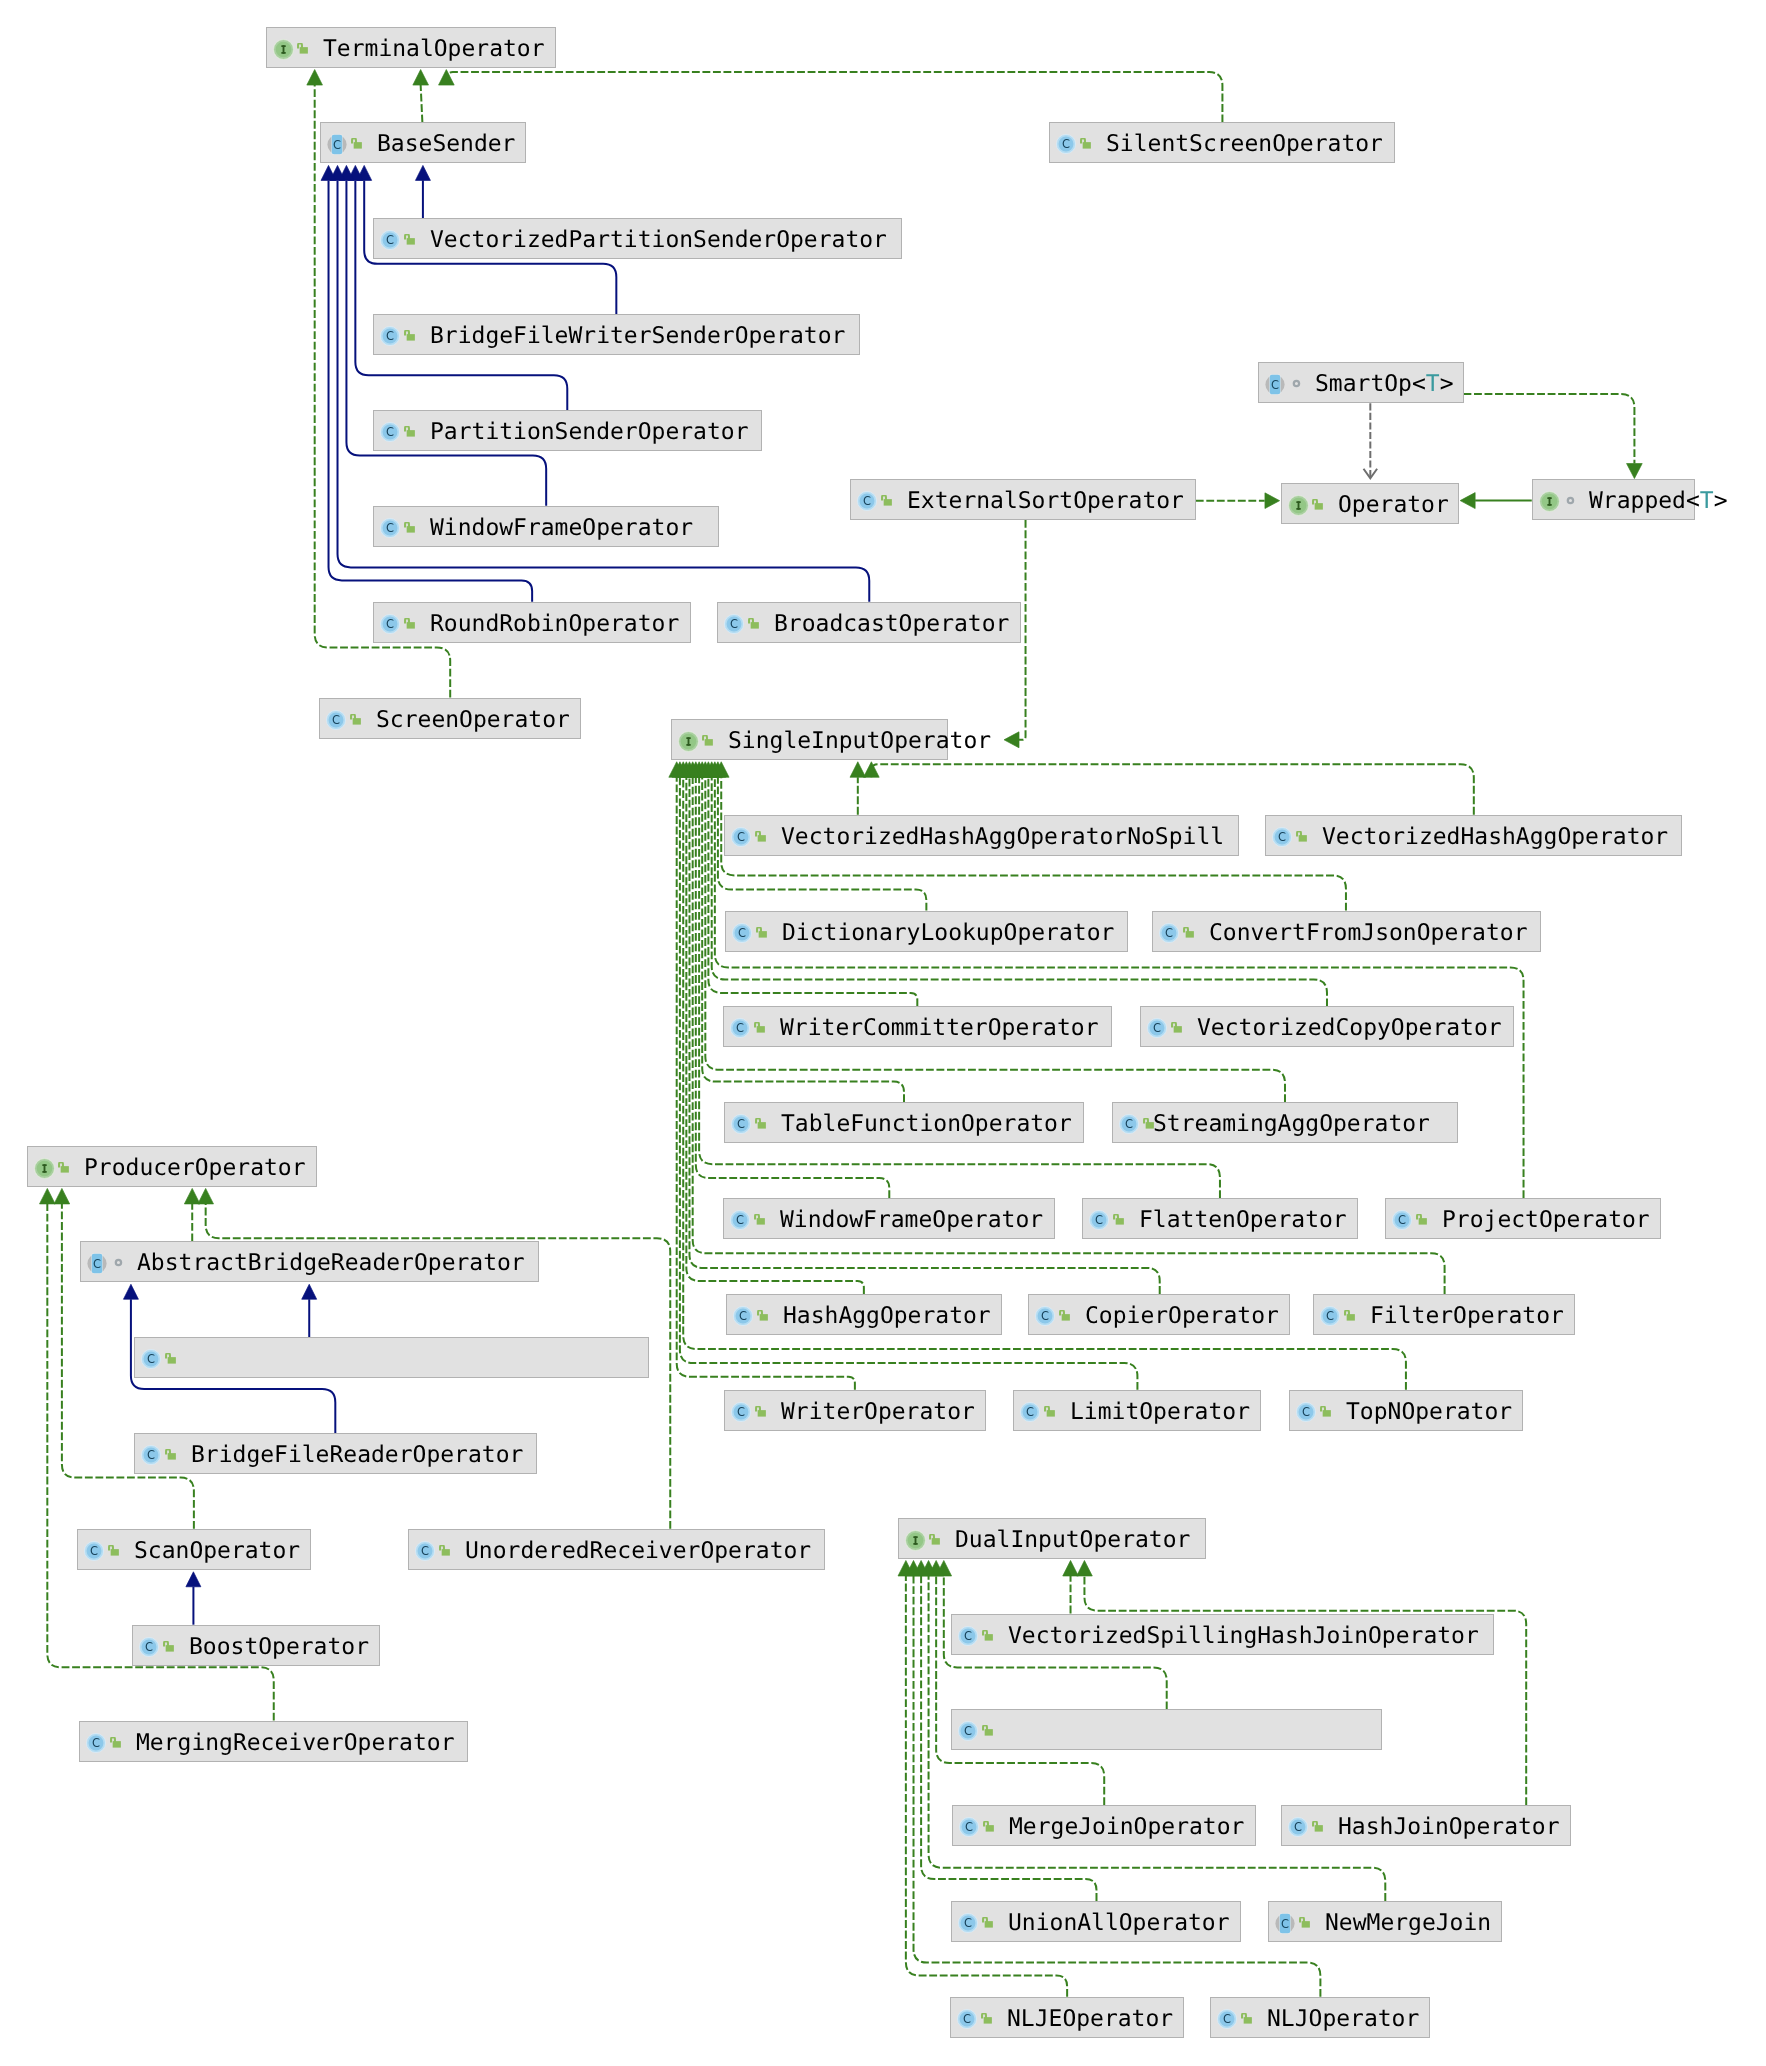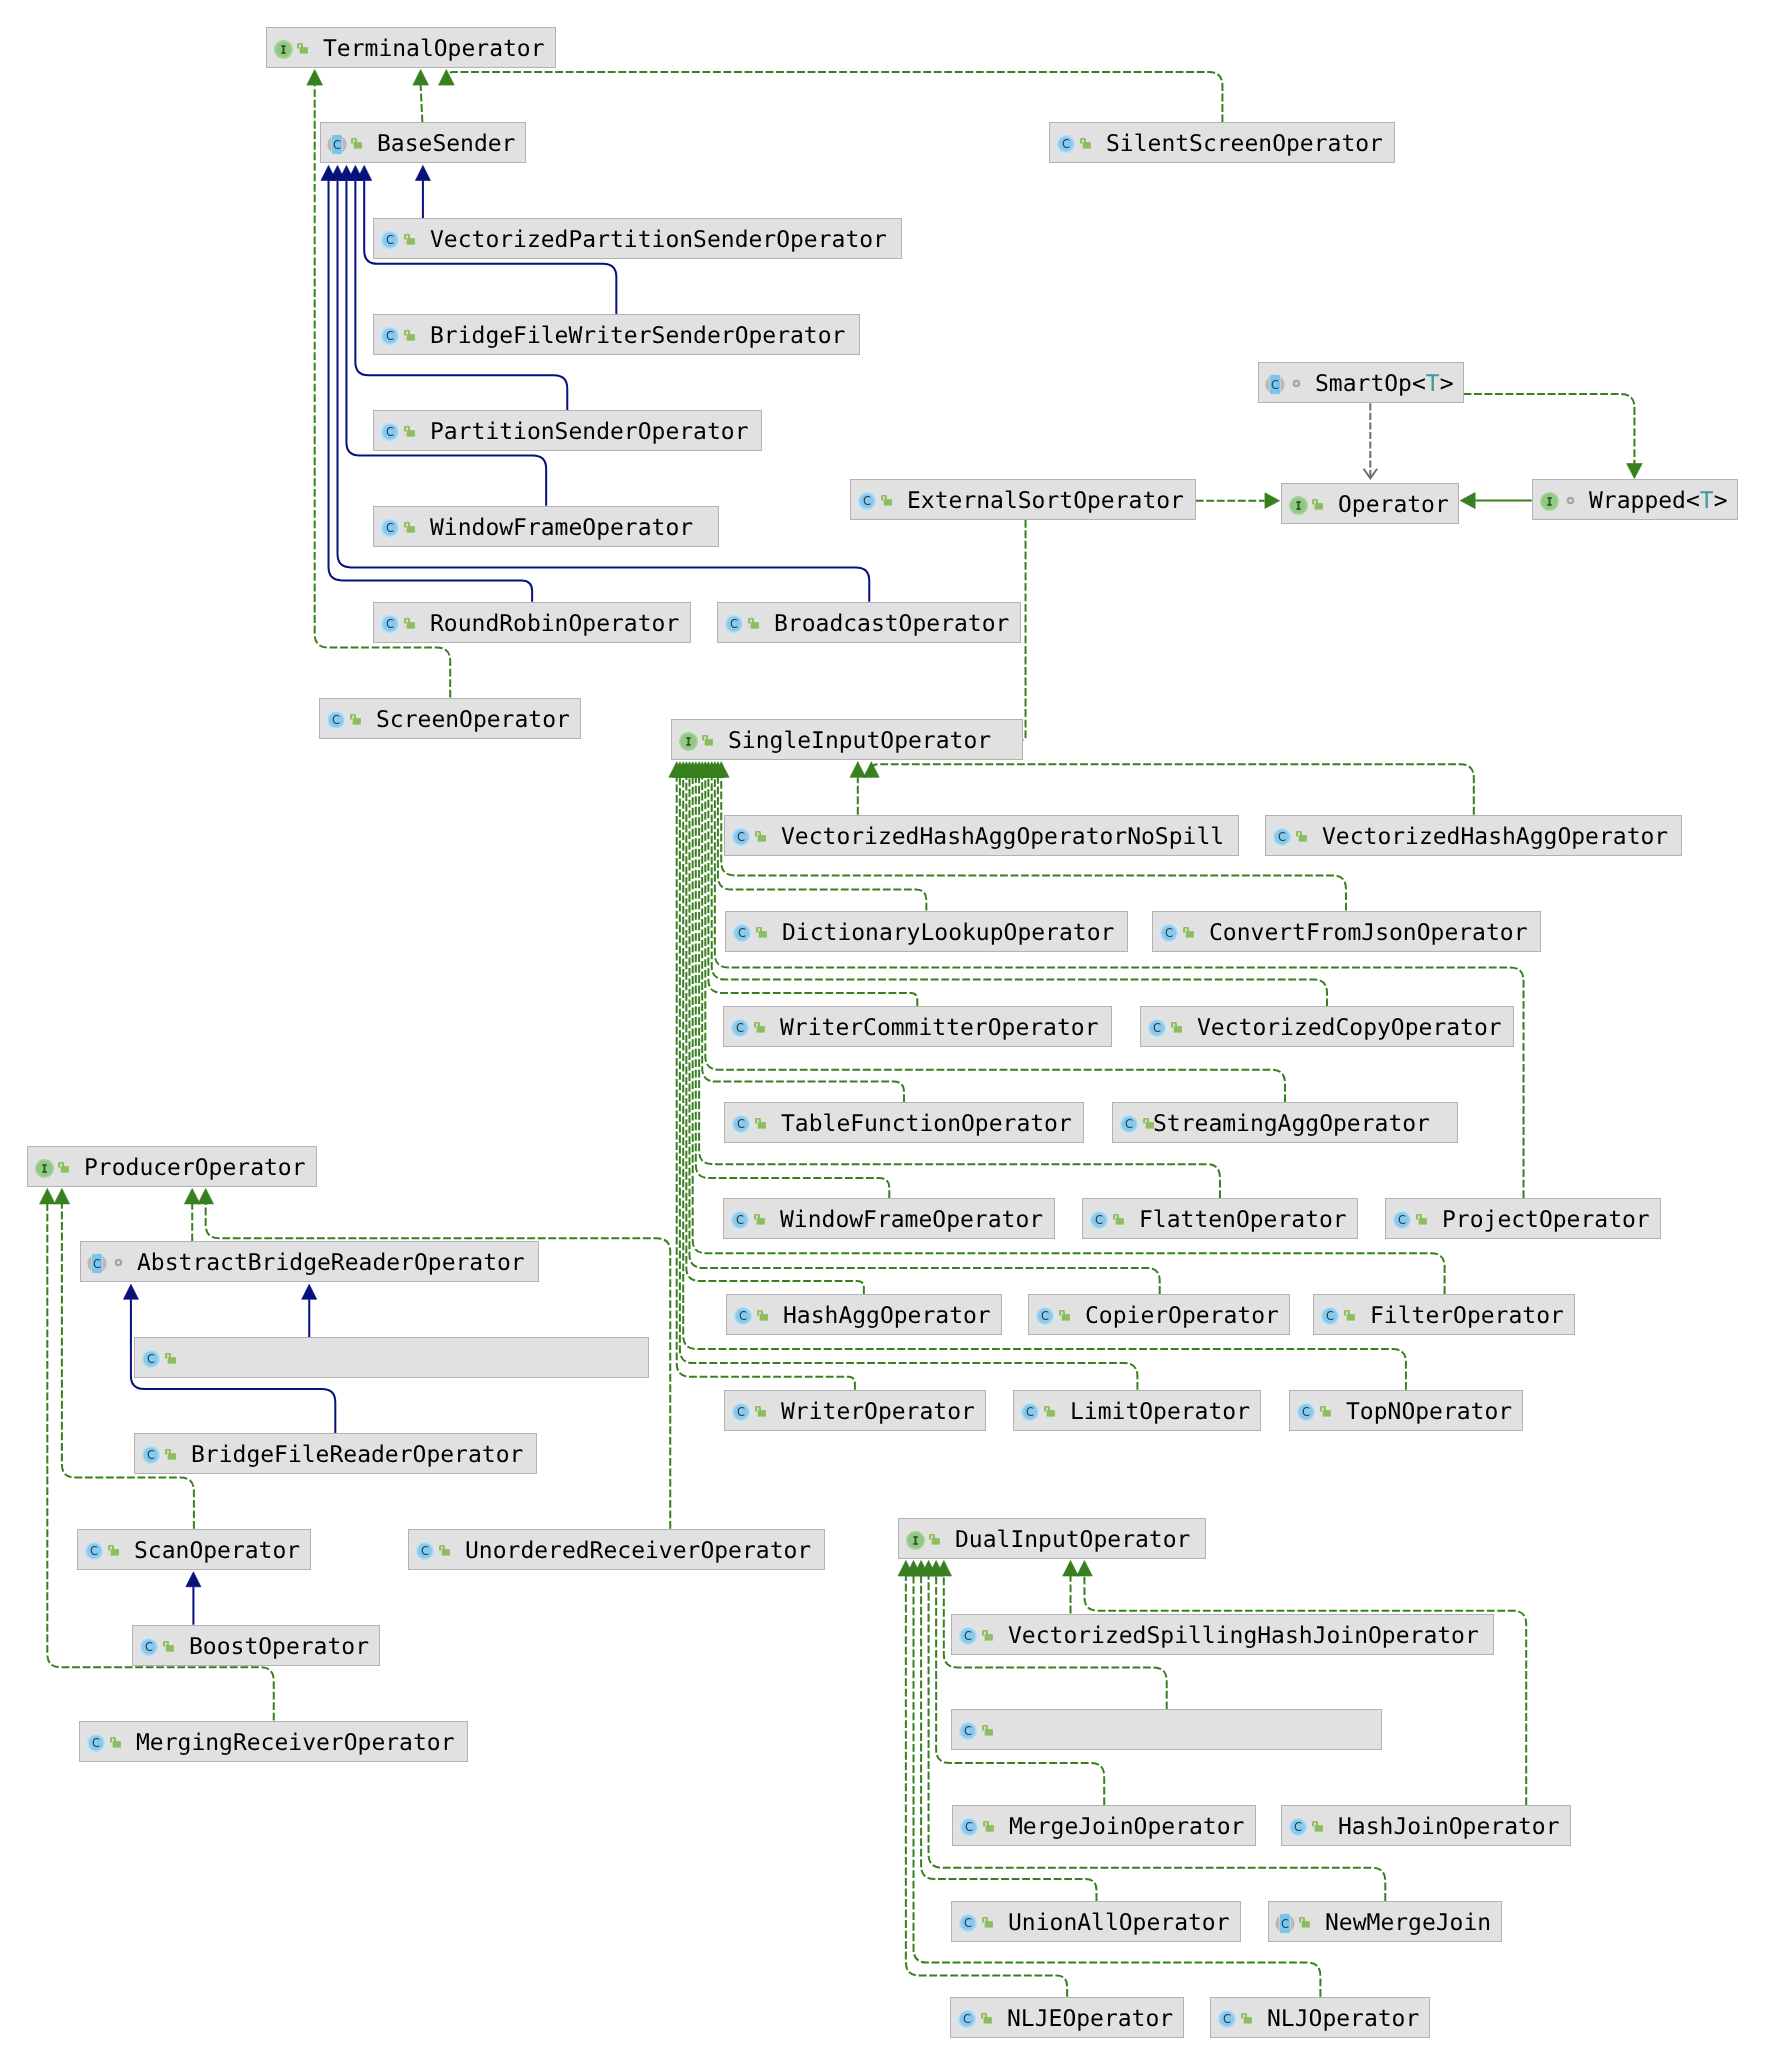--- a/index.html
+++ b/index.html
@@ -313,21 +313,21 @@
             <rect x="14.6" y="9.6" width="2.8" height="12.9"></rect>
             <rect x="12.7" y="19.8" width="6.7" height="2.7" rx="0.4"></rect>
           </g>
         </svg>
         <svg class="ico" width="12" height="12" viewBox="0 0 18 18" style="left:30px;top:15px">
           <path d="M1.6 8.3 L1.6 3.1 A2.9 2.9 0 0 1 7.4 3.1 L7.4 7.8" fill="none" stroke="#8dbd5d" stroke-width="3.1"></path>
           <rect x="4.0" y="6.2" width="12.3" height="9.7" fill="#8dbd5d"></rect>
         </svg>
         <span class="nlabel" style="left:56px">Operator</span>
       </div>
-      <div class="node" style="left: 1532px; top: 479px; width: 206px;">
+      <div class="node" style="left: 1532px; top: 479px; width: 163px;">
         <svg class="ico" width="21" height="21" viewBox="0 0 32 32" style="left:5.5px;top:10.7px">
           <circle cx="16" cy="16" r="15.2" fill="#a9cfa0" stroke="#e9f3e3" stroke-width="1.0"></circle>
           <circle cx="16" cy="16" r="11.9" fill="#93c786"></circle>
           <g fill="#2d5a1f">
             <rect x="12.7" y="9.6" width="6.7" height="2.7" rx="0.4"></rect>
             <rect x="14.6" y="9.6" width="2.8" height="12.9"></rect>
             <rect x="12.7" y="19.8" width="6.7" height="2.7" rx="0.4"></rect>
           </g>
         </svg>
         <svg class="ico" width="9.3" height="9.3" viewBox="0 0 14 14" style="left:33px;top:16.4px">
@@ -376,21 +376,21 @@
           <circle cx="15" cy="15" r="14.4" fill="#b4dcf2" stroke="#dceefa" stroke-width="1.0"></circle>
           <circle cx="15" cy="15" r="11.2" fill="#8cc8ea"></circle>
           <text x="15" y="21.4" text-anchor="middle" font-family="DejaVu Sans,Liberation Sans,sans-serif" font-size="17.2" fill="#143f57">C</text>
         </svg>
         <svg class="ico" width="12" height="12" viewBox="0 0 18 18" style="left:30px;top:15px">
           <path d="M1.6 8.3 L1.6 3.1 A2.9 2.9 0 0 1 7.4 3.1 L7.4 7.8" fill="none" stroke="#8dbd5d" stroke-width="3.1"></path>
           <rect x="4.0" y="6.2" width="12.3" height="9.7" fill="#8dbd5d"></rect>
         </svg>
         <span class="nlabel" style="left:56px">ScreenOperator</span>
       </div>
-      <div class="node" style="left: 671px; top: 719px; width: 352px;">
+      <div class="node" style="left: 671px; top: 719px; width: 277px;">
         <svg class="ico" width="21" height="21" viewBox="0 0 32 32" style="left:5.5px;top:10.7px">
           <circle cx="16" cy="16" r="15.2" fill="#a9cfa0" stroke="#e9f3e3" stroke-width="1.0"></circle>
           <circle cx="16" cy="16" r="11.9" fill="#93c786"></circle>
           <g fill="#2d5a1f">
             <rect x="12.7" y="9.6" width="6.7" height="2.7" rx="0.4"></rect>
             <rect x="14.6" y="9.6" width="2.8" height="12.9"></rect>
             <rect x="12.7" y="19.8" width="6.7" height="2.7" rx="0.4"></rect>
           </g>
         </svg>
         <svg class="ico" width="12" height="12" viewBox="0 0 18 18" style="left:30px;top:15px">

